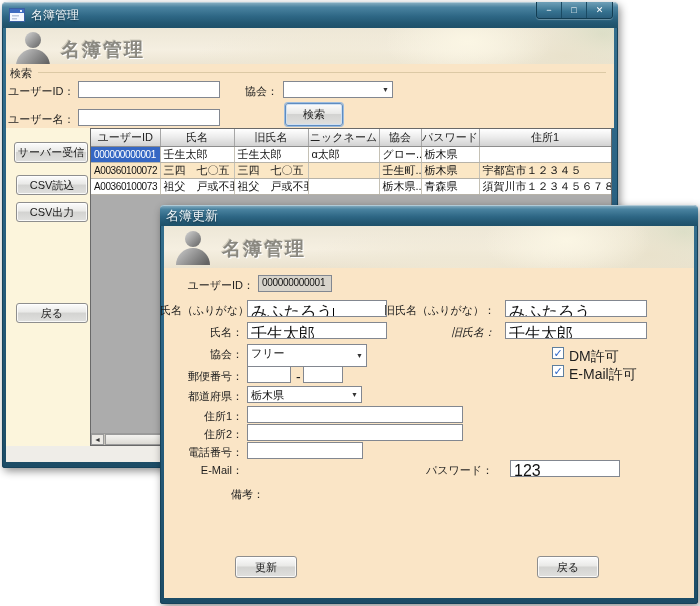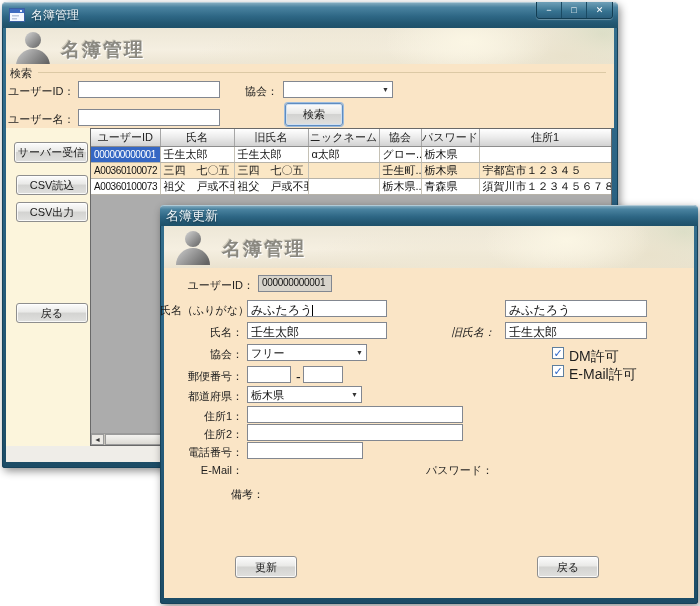--- a/index.html
+++ b/index.html
@@ -36,21 +36,21 @@
   .banner-title { position:absolute; font-weight:bold; color:#8A8880; letter-spacing:2px;
                   text-shadow:1px 1px 0 #FFFFFF, -1px -1px 0 rgba(120,115,100,.25); }
   .person { position:absolute; }
   .person .head { width:16px; height:16px; border-radius:50%; margin:0 auto;
                   background:linear-gradient(135deg,#C9C9C9 10%,#6E6E6E 90%); }
   .person .torso { width:34px; height:17px; border-radius:17px 17px 0 0; margin-top:1px;
                    background:linear-gradient(135deg,#C2C2C2 10%,#646464 90%); }
 
   
   .lbl { position:absolute; font-size:11px; color:#1E1E1E; text-align:right; white-space:nowrap; }
-  .tb { position:absolute; background:#FFFFFF; border:1px solid #828790; font-size:12px;
+  .tb { position:absolute; background:#FFFFFF; border:1px solid #828790; font-size:16px;
         padding:1px 3px; color:#111; white-space:nowrap; overflow:hidden; }
   .tb.ro { background:#D8D4CB; }
   .combo { position:absolute; background:#FFFFFF; border:1px solid #828790; font-size:11px;
            padding:1px 16px 1px 3px; color:#111; white-space:nowrap; }
   .combo .combo-arrow { position:absolute; right:3px; top:50%; transform:translateY(-54%);
                         font-size:7px; color:#333; }
   .btn { position:absolute; display:flex; align-items:center; justify-content:center;
          font-size:11px; color:#1A1A1A; border:1px solid #8E8E8E; border-radius:3px;
          background:linear-gradient(180deg,#FCFCFC 0%,#E9E9E7 45%,#D3D3D1 50%,#E0E0DE 100%);
          box-shadow:inset 0 0 0 1px rgba(255,255,255,.8); cursor:default; }
@@ -221,29 +221,30 @@
 
     <div class="surface-peach" style="left:4px; top:63px; width:530px; height:330px;"></div>
 
     <div class="lbl" style="left:20px; top:73px; width:74px;">ユーザーID：</div>
     <div class="tb ro" style="left:98px; top:70px; width:74px; height:17px; font-size:10px; letter-spacing:-0.3px;">000000000001</div>
 
     <div class="lbl" style="left:0px; top:98px; width:83px;">氏名（ふりがな）：</div>
     <div class="tb" style="left:87px; top:95px; width:140px; height:17px;">
       <span>みふたろう</span><span class="caret"></span>
     </div>
+    <div class="lbl" style="left:215px; top:98px; width:120px;">旧氏名（ふりがな）：</div>
     <div class="tb" style="left:345px; top:95px; width:142px; height:17px;">みふたろう</div>
 
     <div class="lbl" style="left:0px; top:120px; width:83px;">氏名：</div>
     <div class="tb" style="left:87px; top:117px; width:140px; height:17px;">壬生太郎</div>
     <div class="lbl" style="left:215px; top:120px; width:120px;font-style:italic;">旧氏名：</div>
     <div class="tb" style="left:345px; top:117px; width:142px; height:17px;">壬生太郎</div>
 
     <div class="lbl" style="left:0px; top:142px; width:83px;">協会：</div>
-    <div class="combo" style="left:87px; top:139px; width:120px; height:17px;">
+    <div class="combo" style="left:87px; top:139px; width:120px; height:23px;">
       <span>フリー</span>
       <span class="combo-arrow">▼</span>
     </div>
     <span class="checkbox" style="left:392px; top:142px;">
       <span class="check">✓</span>
     </span>
     <span class="cb-label" style="left:409px; top:143px;">DM許可</span>
 
     <div class="lbl" style="left:0px; top:164px; width:83px;">郵便番号：</div>
     <div class="tb" style="left:87px; top:161px; width:44px; height:17px;"></div>
@@ -262,20 +263,21 @@
 
     <div class="lbl" style="left:0px; top:204px; width:83px;">住所1：</div>
     <div class="tb" style="left:87px; top:201px; width:216px; height:17px;"></div>
     <div class="lbl" style="left:0px; top:222px; width:83px;">住所2：</div>
     <div class="tb" style="left:87px; top:219px; width:216px; height:17px;"></div>
     <div class="lbl" style="left:0px; top:240px; width:83px;">電話番号：</div>
     <div class="tb" style="left:87px; top:237px; width:116px; height:17px;"></div>
 
     <div class="lbl" style="left:0px; top:258px; width:83px;">E-Mail：</div>
     <div class="lbl" style="left:233px; top:258px; width:100px;">パスワード：</div>
+    <div class="tb" style="left:350px; top:255px; width:110px; height:17px;">123</div>
 
     <div class="lbl" style="left:0px; top:282px; width:83px;margin-left:21px;">備考：</div>
 
     <div class="btn" style="left:75px; top:351px; width:62px; height:22px;">更新</div>
     <div class="btn" style="left:377px; top:351px; width:62px; height:22px;">戻る</div>
   </div>
 
 </div>
 
 </body></html>

